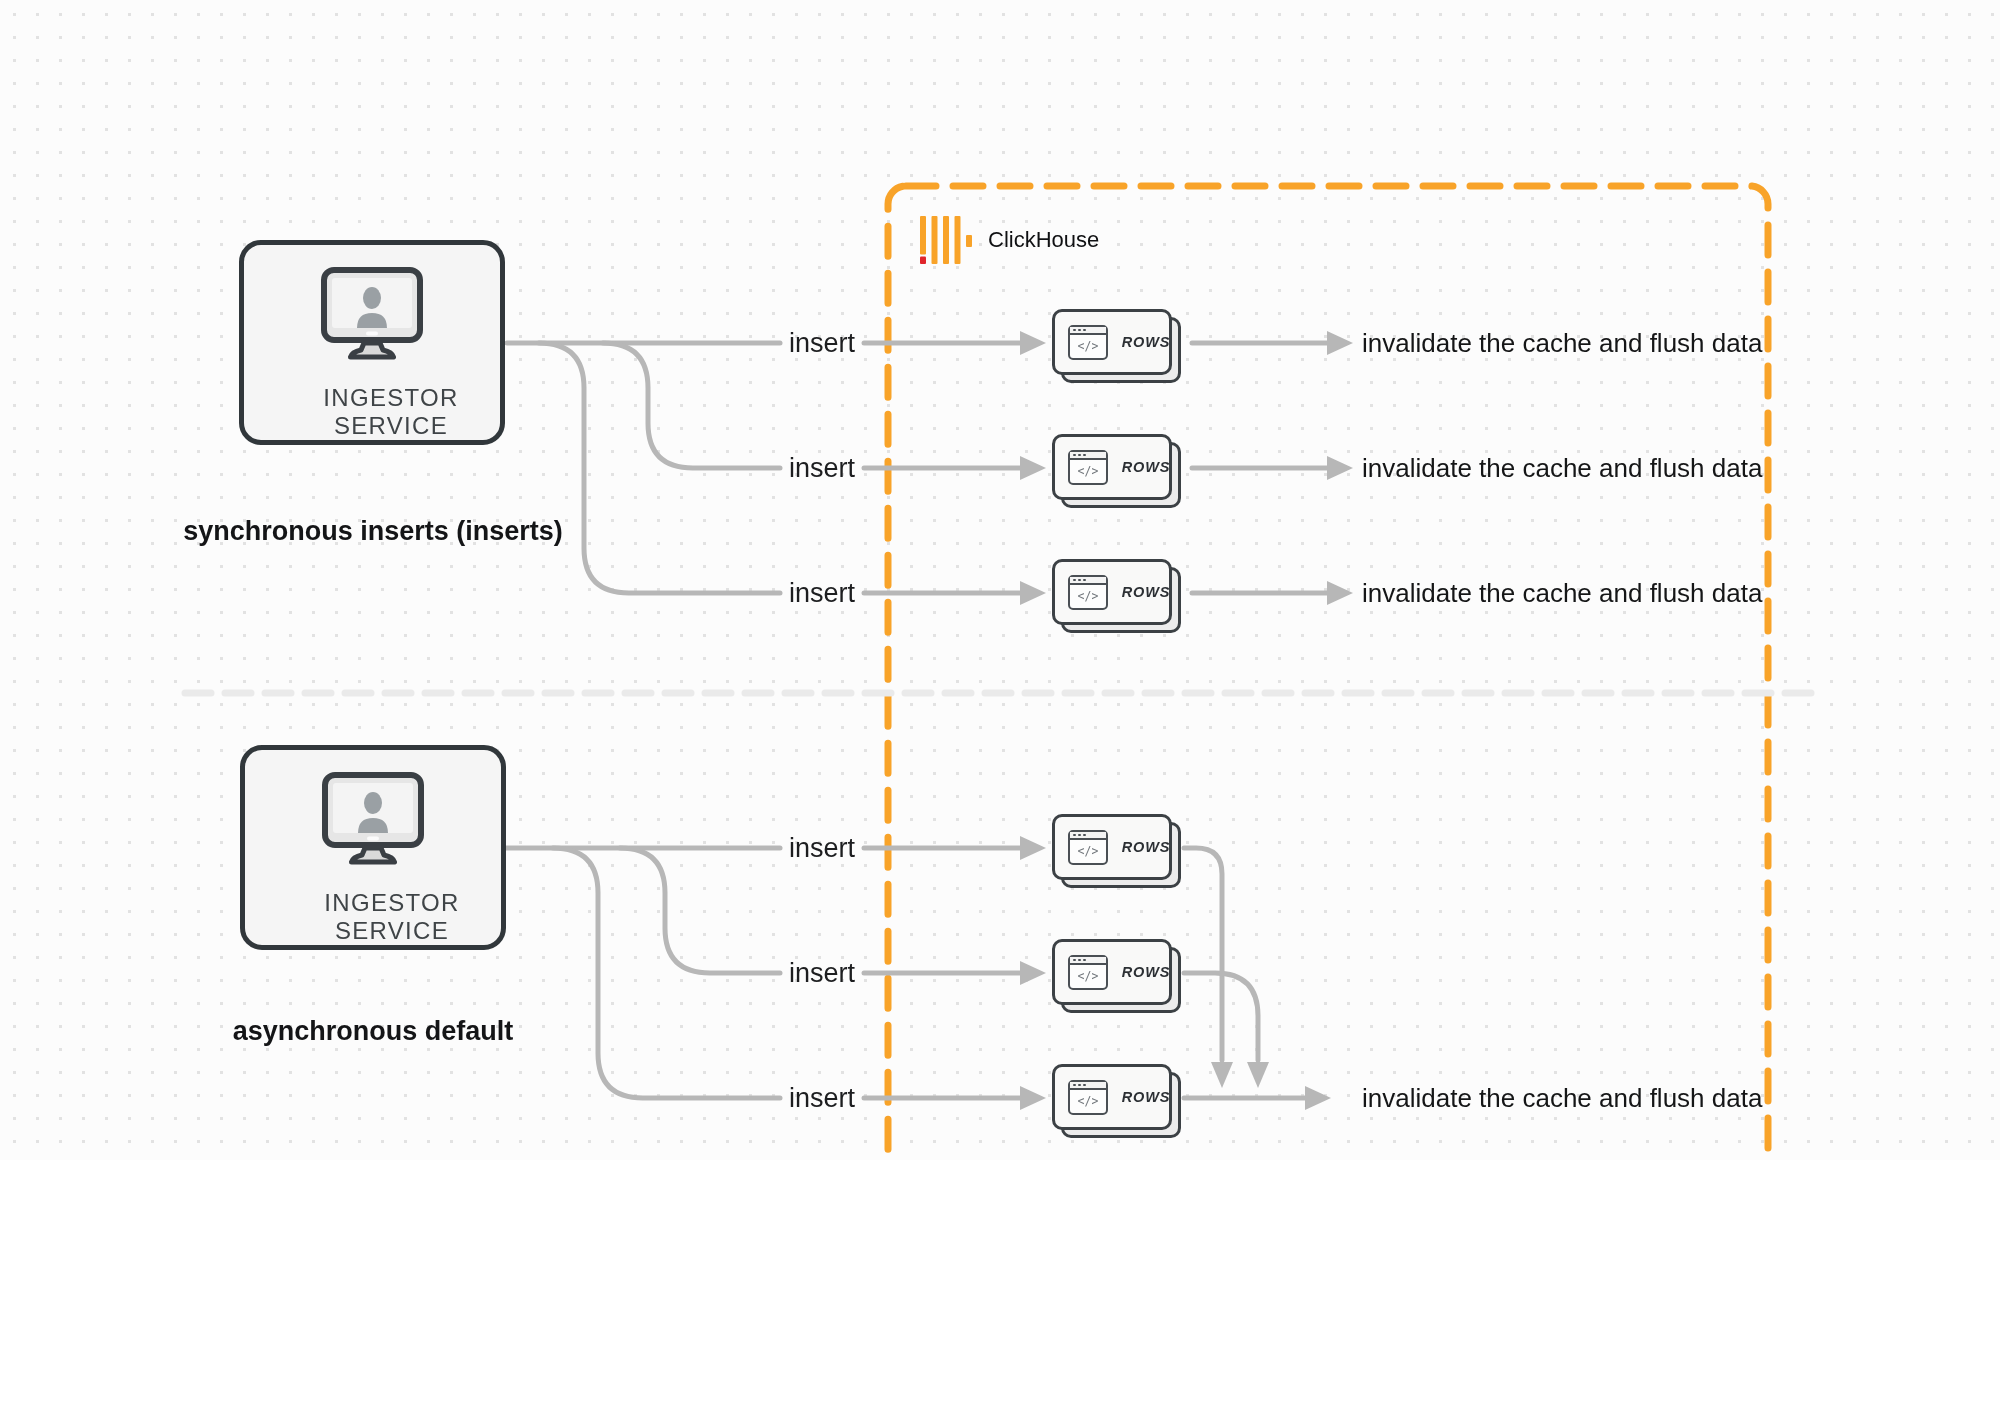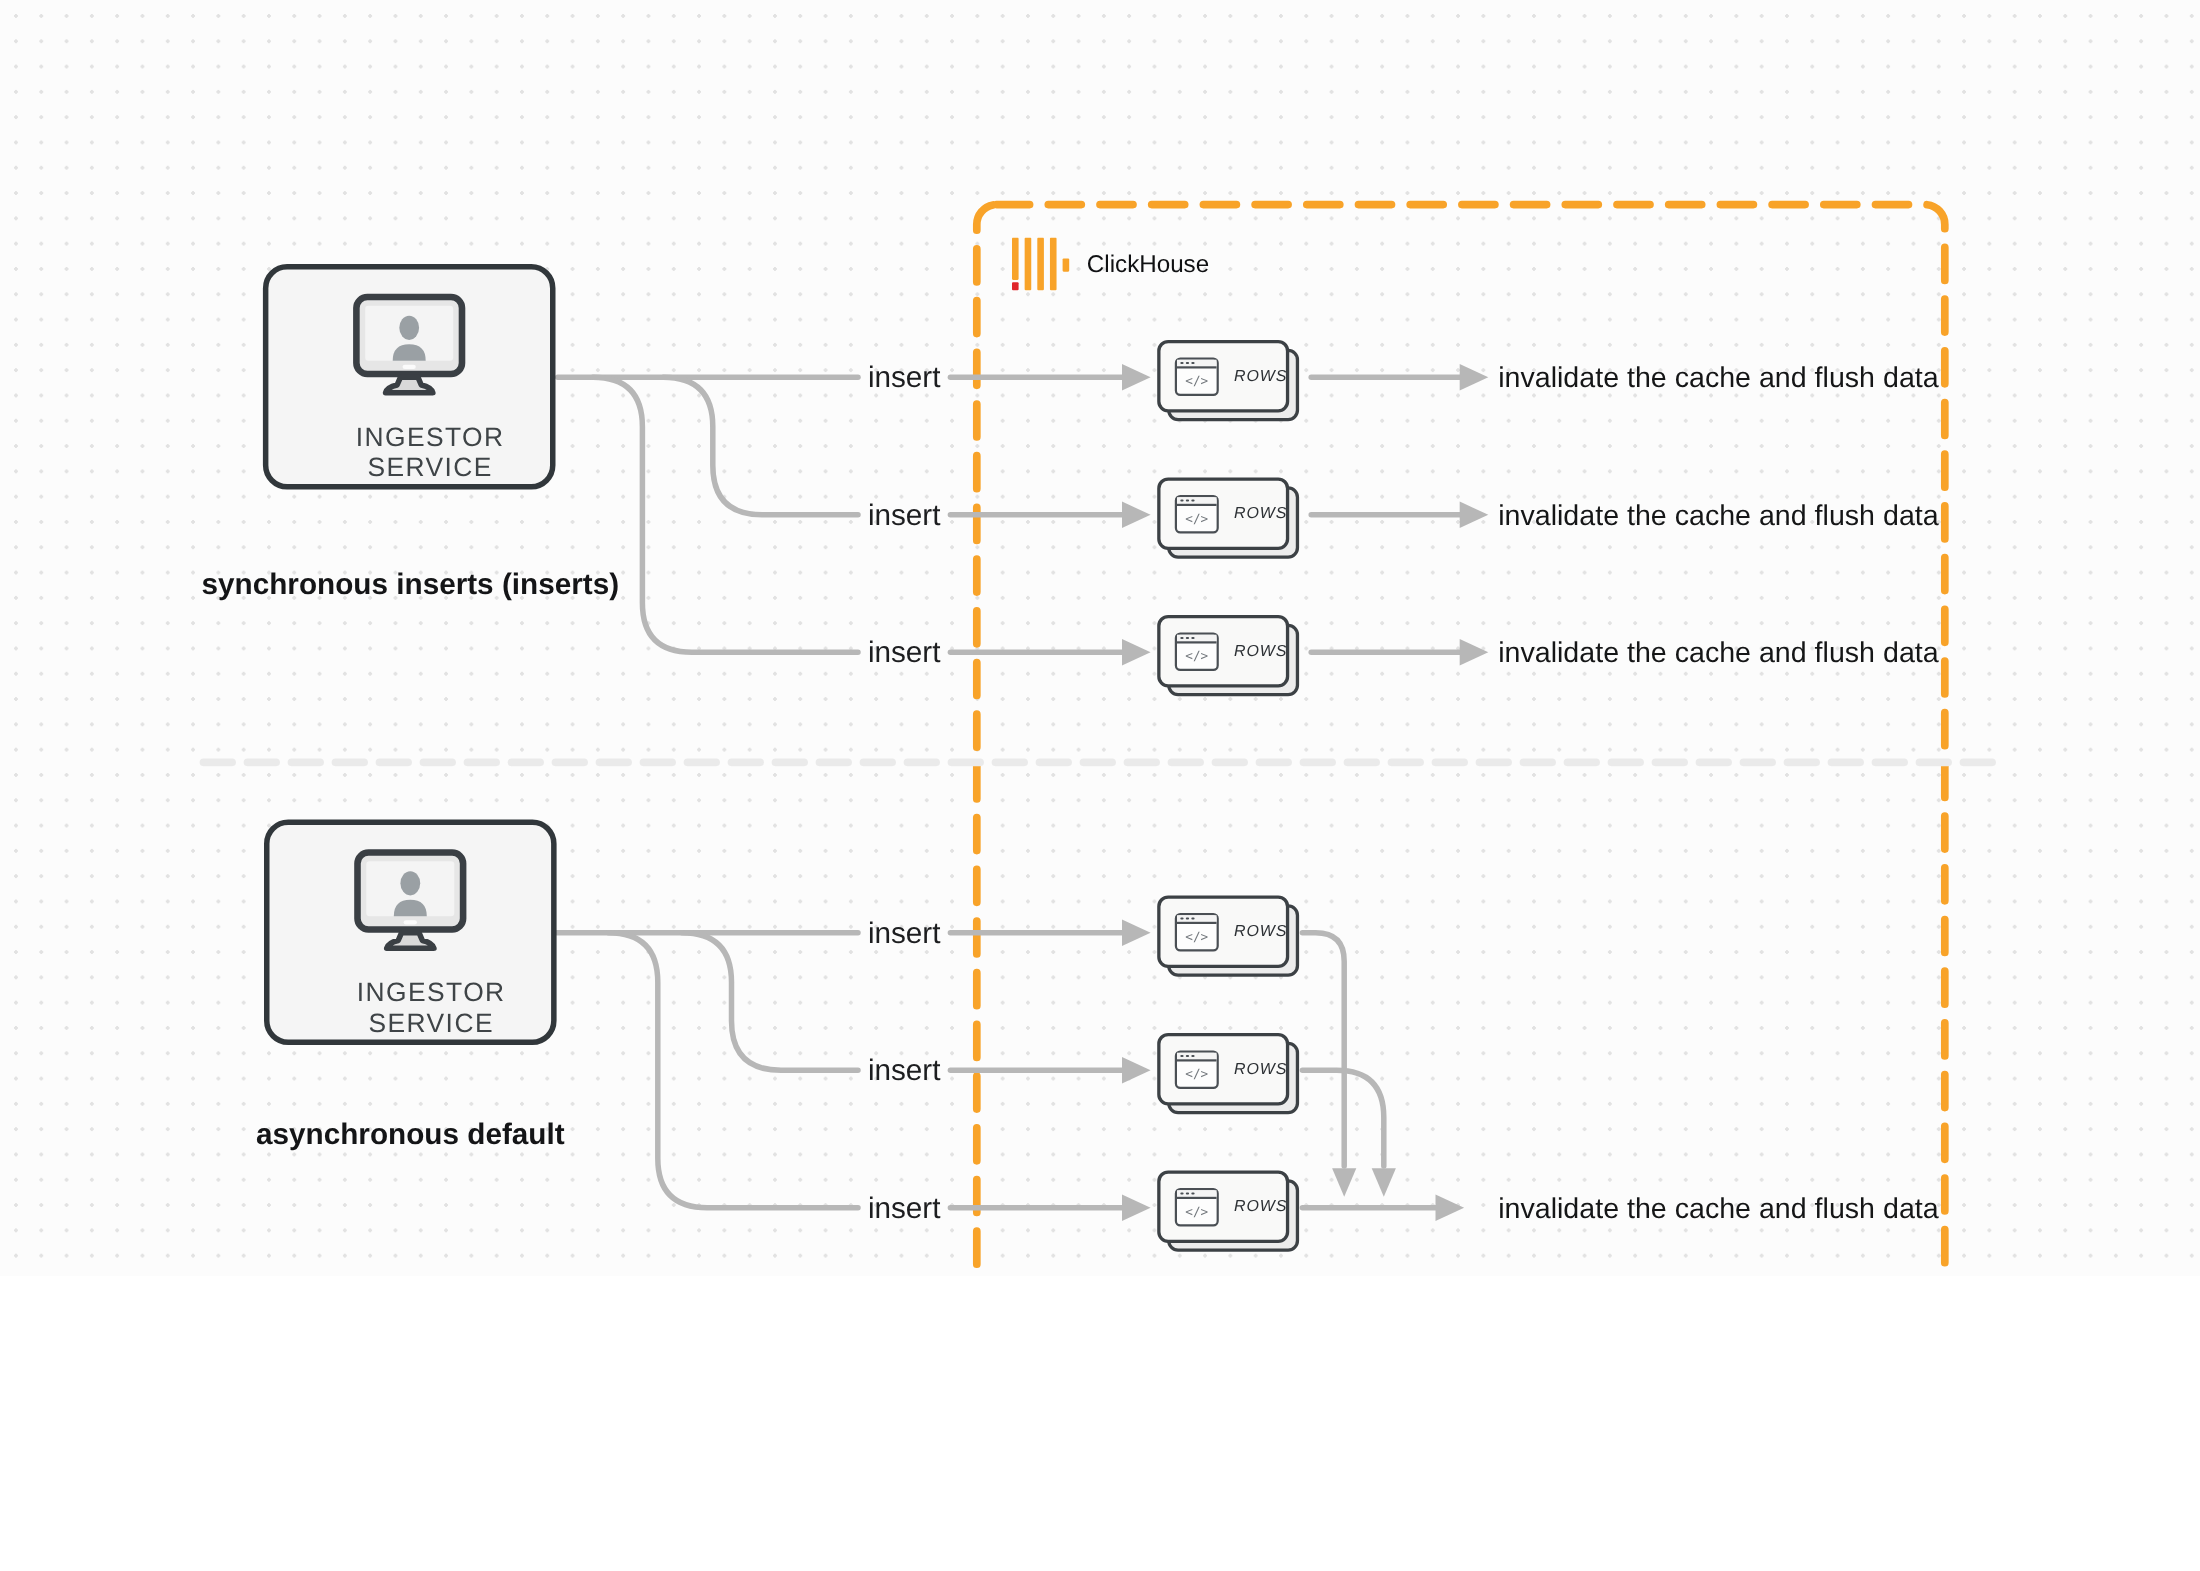--- a/index.html
+++ b/index.html
@@ -45,21 +45,21 @@
     border:3px solid #3c4145;border-radius:10px;background:#f9f9f8;box-sizing:border-box;}
   .win{position:absolute;left:13px;top:13px;width:40px;height:35px;
     border:2.5px solid #4a4f54;border-radius:5px;background:#fdfdfd;box-sizing:border-box;}
   .win-bar{height:8px;border-bottom:2.5px solid #4a4f54;background:#f4f4f4;
     display:flex;align-items:center;gap:2.5px;padding-left:3px;box-sizing:border-box;}
   .win-dot{width:2.5px;height:2.5px;border-radius:50%;background:#4a4f54;}
   .win-body{display:flex;align-items:center;justify-content:center;height:22px;
     font-family:"DejaVu Sans Mono",monospace;font-size:11.5px;color:#72777c;}
   .rows-label{position:absolute;left:64px;top:0;width:54px;height:60px;display:flex;
     align-items:center;justify-content:center;font-style:italic;font-size:14.5px;
-    letter-spacing:0.8px;font-weight:400;color:#2c3034;}
+    letter-spacing:0.8px;font-weight:700;color:#2c3034;}
 
   
   .result-label{
     width:440px;height:34px;line-height:34px;font-size:26px;color:#151617;z-index:3;
   }
 
   .watermark{width:14px;height:6px;background:#2f6fed;border-radius:1px;z-index:3;}
 </style>
 </head>
 <body>

